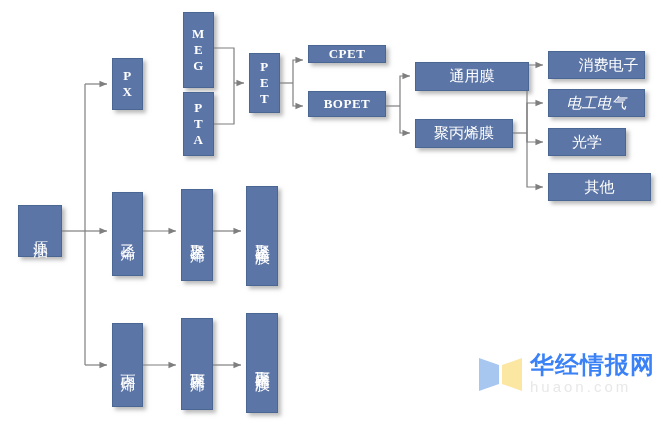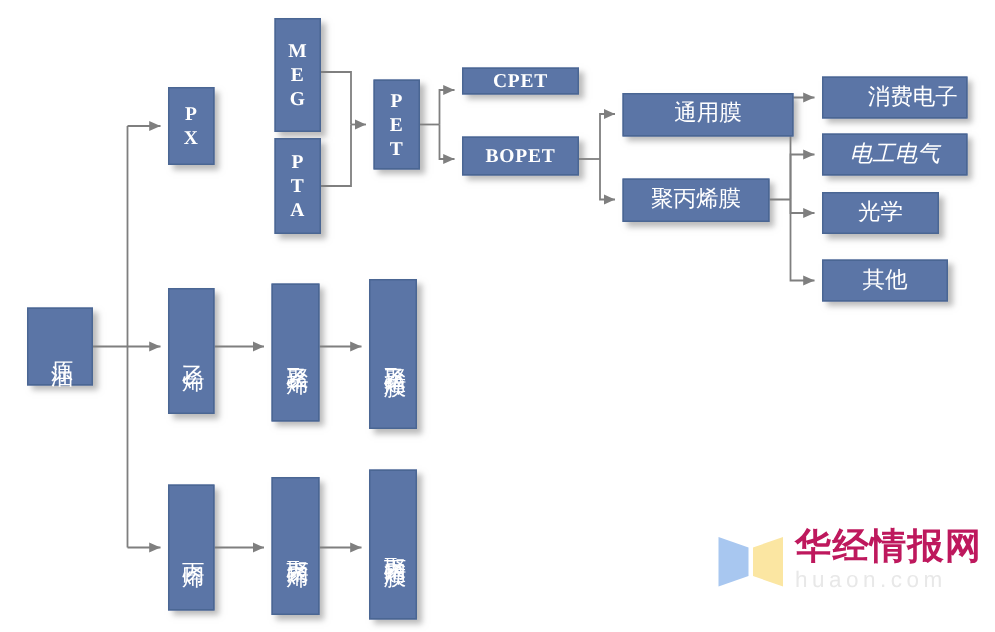--- a/index.html
+++ b/index.html
@@ -88,21 +88,21 @@
   #wm-text {
     position: absolute;
     left: 52px;
     top: 0px;
     width: 128px;
   }
   #wm-cn {
     font-family: "Liberation Sans", sans-serif;
     font-size: 24px;
     font-weight: 700;
-    color: #be185d;
+    color: #3b82f6;
     letter-spacing: 1px;
     line-height: 1.05;
   }
   #wm-en {
     font-family: "Liberation Sans", sans-serif;
     font-size: 15px;
     color: #e8e8e8;
     letter-spacing: 3px;
     line-height: 1.2;
     margin-top: 1px;
@@ -194,21 +194,21 @@
       </div>
       <div class="node cjk" style="left: 548px; top: 51px; width: 97px; height: 28px; padding-left: 24px;">
         <span class="lbl">消费电子</span>
       </div>
       <div class="node cjk" style="left: 548px; top: 89px; width: 97px; height: 28px; font-style: italic;">
         <span class="lbl">电工电气</span>
       </div>
       <div class="node cjk" style="left: 548px; top: 128px; width: 78px; height: 28px;">
         <span class="lbl">光学</span>
       </div>
-      <div class="node cjk" style="left: 548px; top: 173px; width: 84px; height: 28px;">
+      <div class="node cjk" style="left: 548px; top: 173px; width: 103px; height: 28px;">
         <span class="lbl">其他</span>
       </div>
       <div class="node cjk vert" style="left: 112px; top: 192px; width: 31px; height: 84px;">
         <span class="lbl">乙烯</span>
       </div>
       <div class="node cjk vert" style="left: 181px; top: 189px; width: 32px; height: 92px;">
         <span class="lbl">聚乙烯</span>
       </div>
       <div class="node cjk vert" style="left: 246px; top: 186px; width: 32px; height: 100px;">
         <span class="lbl">聚乙烯膜</span>

